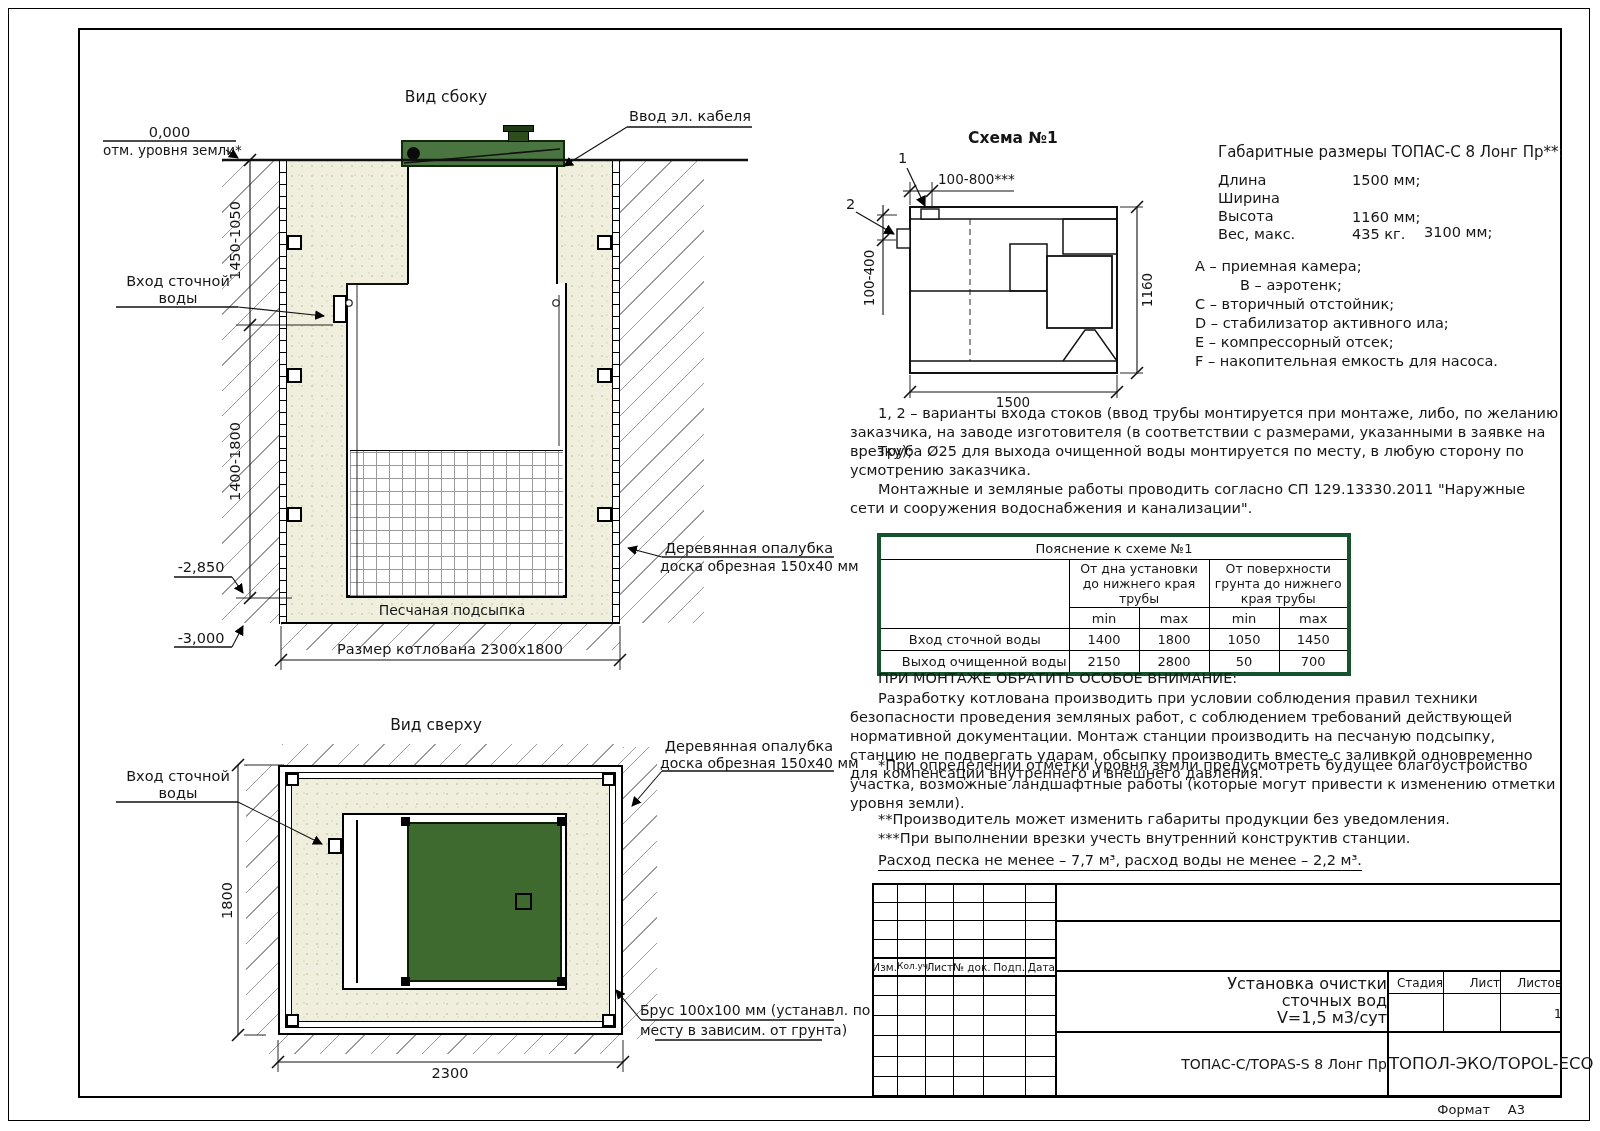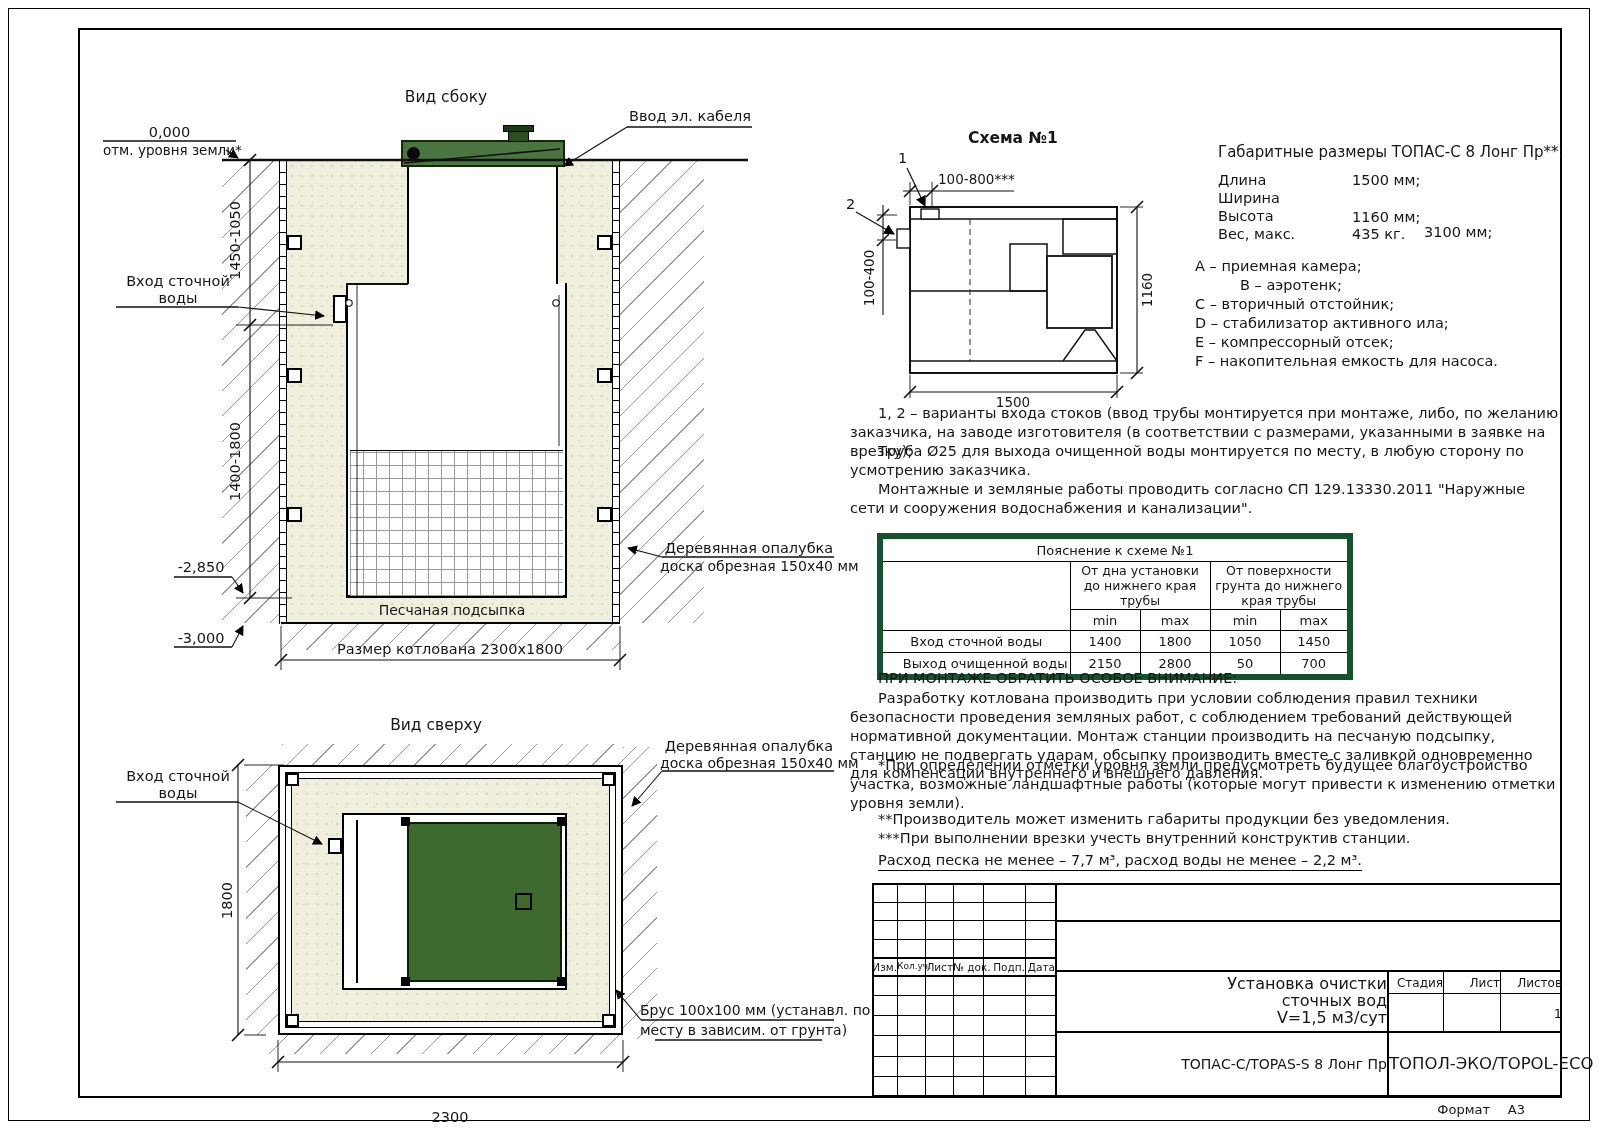--- a/index.html
+++ b/index.html
@@ -98,21 +98,21 @@
   <div class="ln" style="left:356px;top:820px;width:1.5px;height:163px;"></div>
   <div class="abs" style="left:407px;top:822px;width:155px;height:160px;background:var(--top_green,#3e692f);border:2px solid #0c1d06;box-sizing:border-box;"></div>
   <div class="abs" style="left:401px;top:817px;width:9px;height:9px;background:#000;"></div>
   <div class="abs" style="left:401px;top:977px;width:9px;height:9px;background:#000;"></div>
   <div class="abs" style="left:557px;top:817px;width:9px;height:9px;background:#000;"></div>
   <div class="abs" style="left:557px;top:977px;width:9px;height:9px;background:#000;"></div>
   <div class="abs" style="left:515px;top:893px;width:17px;height:17px;border:2.5px solid #000;box-sizing:border-box;"></div>
   <div class="abs" style="left:328px;top:838px;width:14px;height:16px;background:#fff;border:2px solid #000;box-sizing:border-box;"></div>
 
   <div class="t c rot" style="left:188px;top:892px;width:80px;">1800</div>
-  <div class="t c" style="left:400px;top:1065px;width:100px;margin-top:44px;">2300</div>
+  <div class="t c" style="left:400px;top:1065px;width:100px;">2300</div>
   <div class="t c" style="left:118px;top:768px;width:120px;">Вход сточной</div>
   <div class="t c" style="left:118px;top:785px;width:120px;">воды</div>
   <div class="t c" style="left:664px;top:738px;width:170px;">Деревянная опалубка</div>
   <div class="t c" style="left:660px;top:755px;width:178px;font-size:14px;">доска обрезная 150x40 мм</div>
   <div class="t c" style="left:640px;top:1002px;width:196px;font-size:14px;">Брус 100x100 мм (устанавл. по</div>
   <div class="t c" style="left:640px;top:1022px;width:196px;font-size:14px;">месту в зависим. от грунта)</div>
 
   <div class="t c" style="left:953px;top:129px;width:120px;font-size:15.5px;font-weight:bold;">Схема №1</div>
   <div class="t" style="left:898px;top:150px;">1</div>
   <div class="t" style="left:846px;top:196px;">2</div>
@@ -141,21 +141,21 @@
   <div class="t" style="left:1195px;top:296px;">C – вторичный отстойник;</div>
   <div class="t" style="left:1195px;top:315px;">D – стабилизатор активного ила;</div>
   <div class="t" style="left:1195px;top:334px;">E – компрессорный отсек;</div>
   <div class="t" style="left:1195px;top:353px;">F – накопительная емкость для насоса.</div>
 
   <div class="t wrap" style="left:850px;top:404px;width:712px;text-indent:28px;line-height:1.3;">1, 2 – варианты входа  стоков (ввод трубы монтируется при монтаже, либо, по желанию заказчика, на заводе изготовителя (в соответствии с размерами, указанными в заявке на врезку);</div>
   <div class="t wrap" style="left:850px;top:442px;width:712px;text-indent:28px;line-height:1.3;">Труба Ø25 для выхода очищенной воды монтируется по месту, в любую сторону по усмотрению заказчика.</div>
   <div class="t wrap" style="left:850px;top:480px;width:712px;text-indent:28px;line-height:1.3;">Монтажные и земляные работы проводить согласно СП 129.13330.2011 "Наружные сети и сооружения водоснабжения и канализации".</div>
 
   <div class="abs" style="left:877px;top:533px;">
-    <table class="expl" style="border:6px solid #14532d;padding-left:40px;">
+    <table class="expl" style="border:4px solid #14532d;padding-left:40px;">
       <colgroup>
           <col style="width:190px">
           <col style="width:70px">
           <col style="width:70px">
           <col style="width:70px">
           <col style="width:70px">
         </colgroup>
       <tbody>
           <tr>
             <td colspan="5" style="height:20px;">Пояснение к схеме №1</td>

